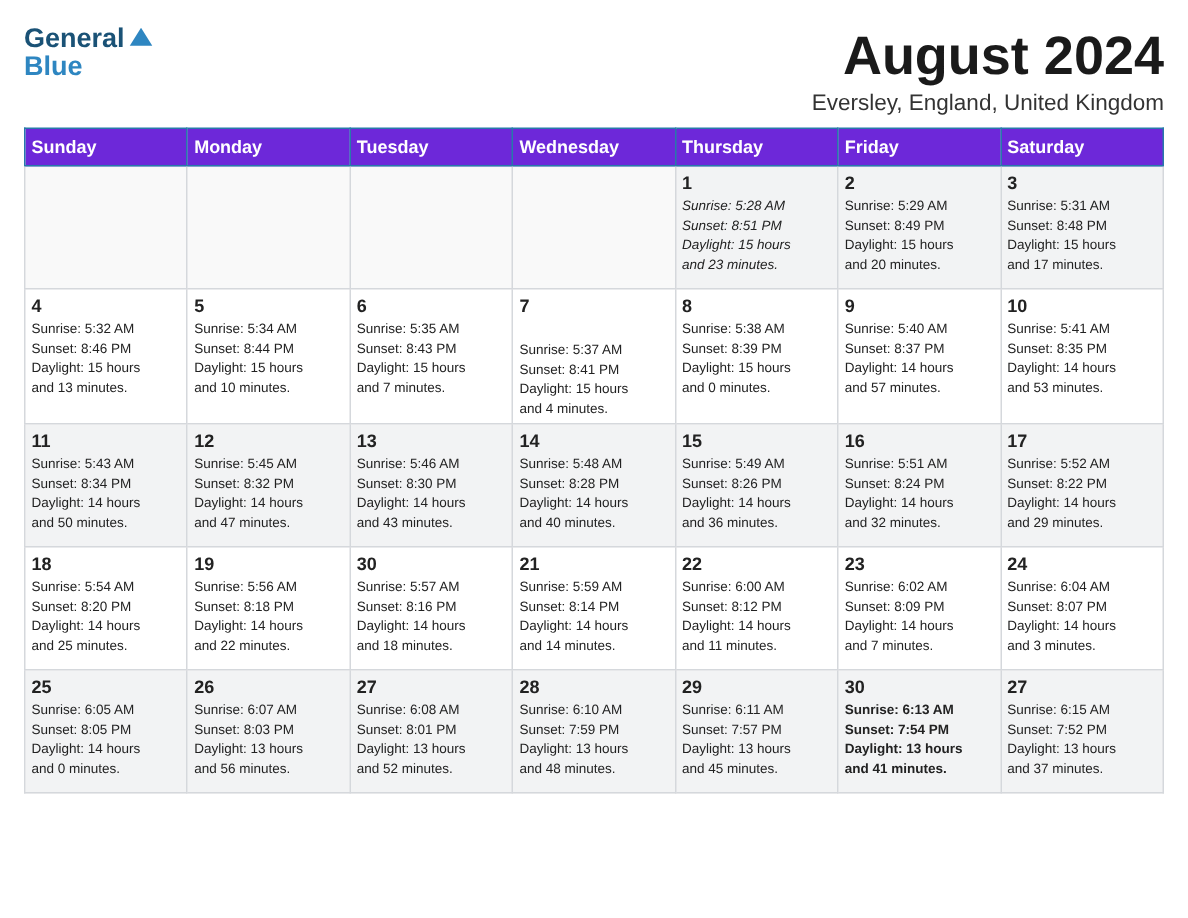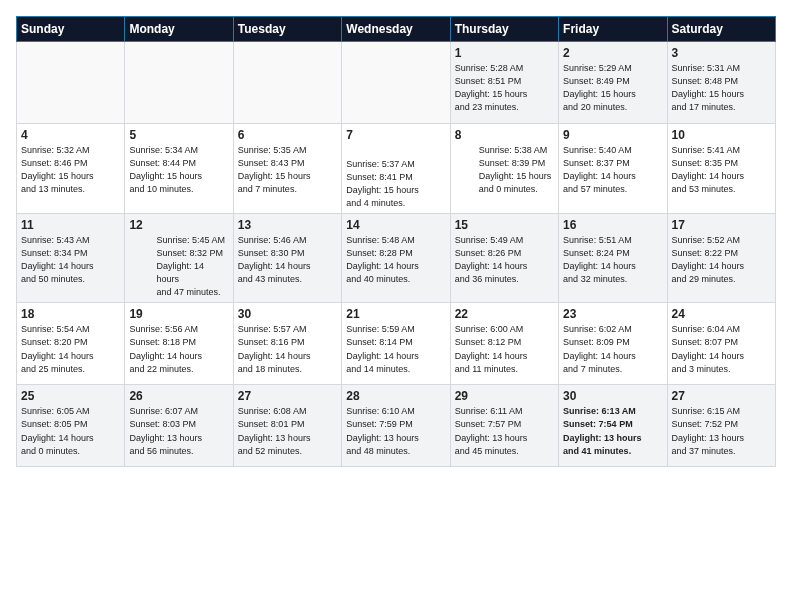--- a/index.html
+++ b/index.html
@@ -51,21 +51,21 @@
       font-size: 15px;
       color: #333;
       margin-top: 2px;
     }
     .calendar {
       width: 100%;
       border-collapse: collapse;
       table-layout: fixed;
     }
     .calendar th {
-      background: #0f172a;
+      background: #6d28d9;
       color: #fff;
       font-size: 12px;
       font-weight: bold;
       padding: 5px 4px;
       text-align: left;
       border: 1px solid #2779aa;
     }
     .calendar td {
       vertical-align: top;
       border: 1px solid #d5d8dc;
@@ -93,20 +93,38 @@
       color: #222;
     }
     .empty-cell {
       background: #f9f9f9 !important;
     }
   </style>
 </head>
 <body>
 
 <div class="page">
+  <div class="header">
+    <div class="logo">
+      <div>
+        <div style="display:flex;align-items:center;">
+          <span class="logo-text">
+            <span style="color:#1a5276;font-weight:bold;">General</span><svg class="logo-icon" viewBox="0 0 24 24" style="display:inline-block;vertical-align:middle;margin:0 2px;">
+                <polygon points="12,2 22,18 2,18" fill="#2e86c1"></polygon>
+              </svg>
+          </span>
+        </div>
+        <div style="font-size:18px;font-weight:bold;color:#2e86c1;margin-top:-2px;">Blue</div>
+      </div>
+    </div>
+    <div class="title-block">
+      <div class="month-title">August 2024</div>
+      <div class="location">Eversley, England, United Kingdom</div>
+    </div>
+  </div>
 
   <table class="calendar">
     <thead>
       <tr>
       <th>Sunday</th>
           <th>Monday</th>
           <th>Tuesday</th>
           <th>Wednesday</th>
           <th>Thursday</th>
           <th>Friday</th>
@@ -114,21 +132,21 @@
         </tr>
     </thead>
     <tbody id="calendar-body">
     <tr>
           <td class="empty-cell"></td>
           <td class="empty-cell"></td>
           <td class="empty-cell"></td>
           <td class="empty-cell"></td>
           <td>
             <span class="day-num">1</span>
-            <div class="day-info" style="white-space: pre-line;">Sunrise: 5:28 AM
+            <div class="day-info" style="white-space: pre-line; font-style: italic;">Sunrise: 5:28 AM
 Sunset: 8:51 PM
 Daylight: 15 hours
 and 23 minutes.</div>
           </td>
           <td>
             <span class="day-num">2</span>
             <div class="day-info" style="white-space: pre-line;">Sunrise: 5:29 AM
 Sunset: 8:49 PM
 Daylight: 15 hours
 and 20 minutes.</div>
@@ -165,21 +183,21 @@
           </td>
           <td>
             <span class="day-num">7</span>
             <div class="day-info" style="white-space: pre-line; margin-top: 16px;">Sunrise: 5:37 AM
 Sunset: 8:41 PM
 Daylight: 15 hours
 and 4 minutes.</div>
           </td>
           <td>
             <span class="day-num">8</span>
-            <div class="day-info" style="white-space: pre-line; margin-left: 24px;">Sunrise: 5:38 AM
+            <div class="day-info" style="white-space: pre-line;">Sunrise: 5:38 AM
 Sunset: 8:39 PM
 Daylight: 15 hours
 and 0 minutes.</div>
           </td>
           <td>
             <span class="day-num">9</span>
             <div class="day-info" style="white-space: pre-line;">Sunrise: 5:40 AM
 Sunset: 8:37 PM
 Daylight: 14 hours
 and 57 minutes.</div>
@@ -195,21 +213,21 @@
         <tr>
           <td>
             <span class="day-num">11</span>
             <div class="day-info" style="white-space: pre-line;">Sunrise: 5:43 AM
 Sunset: 8:34 PM
 Daylight: 14 hours
 and 50 minutes.</div>
           </td>
           <td>
             <span class="day-num">12</span>
-            <div class="day-info" style="white-space: pre-line; margin-left: 27px;">Sunrise: 5:45 AM
+            <div class="day-info" style="white-space: pre-line;">Sunrise: 5:45 AM
 Sunset: 8:32 PM
 Daylight: 14 hours
 and 47 minutes.</div>
           </td>
           <td>
             <span class="day-num">13</span>
             <div class="day-info" style="white-space: pre-line;">Sunrise: 5:46 AM
 Sunset: 8:30 PM
 Daylight: 14 hours
 and 43 minutes.</div>

